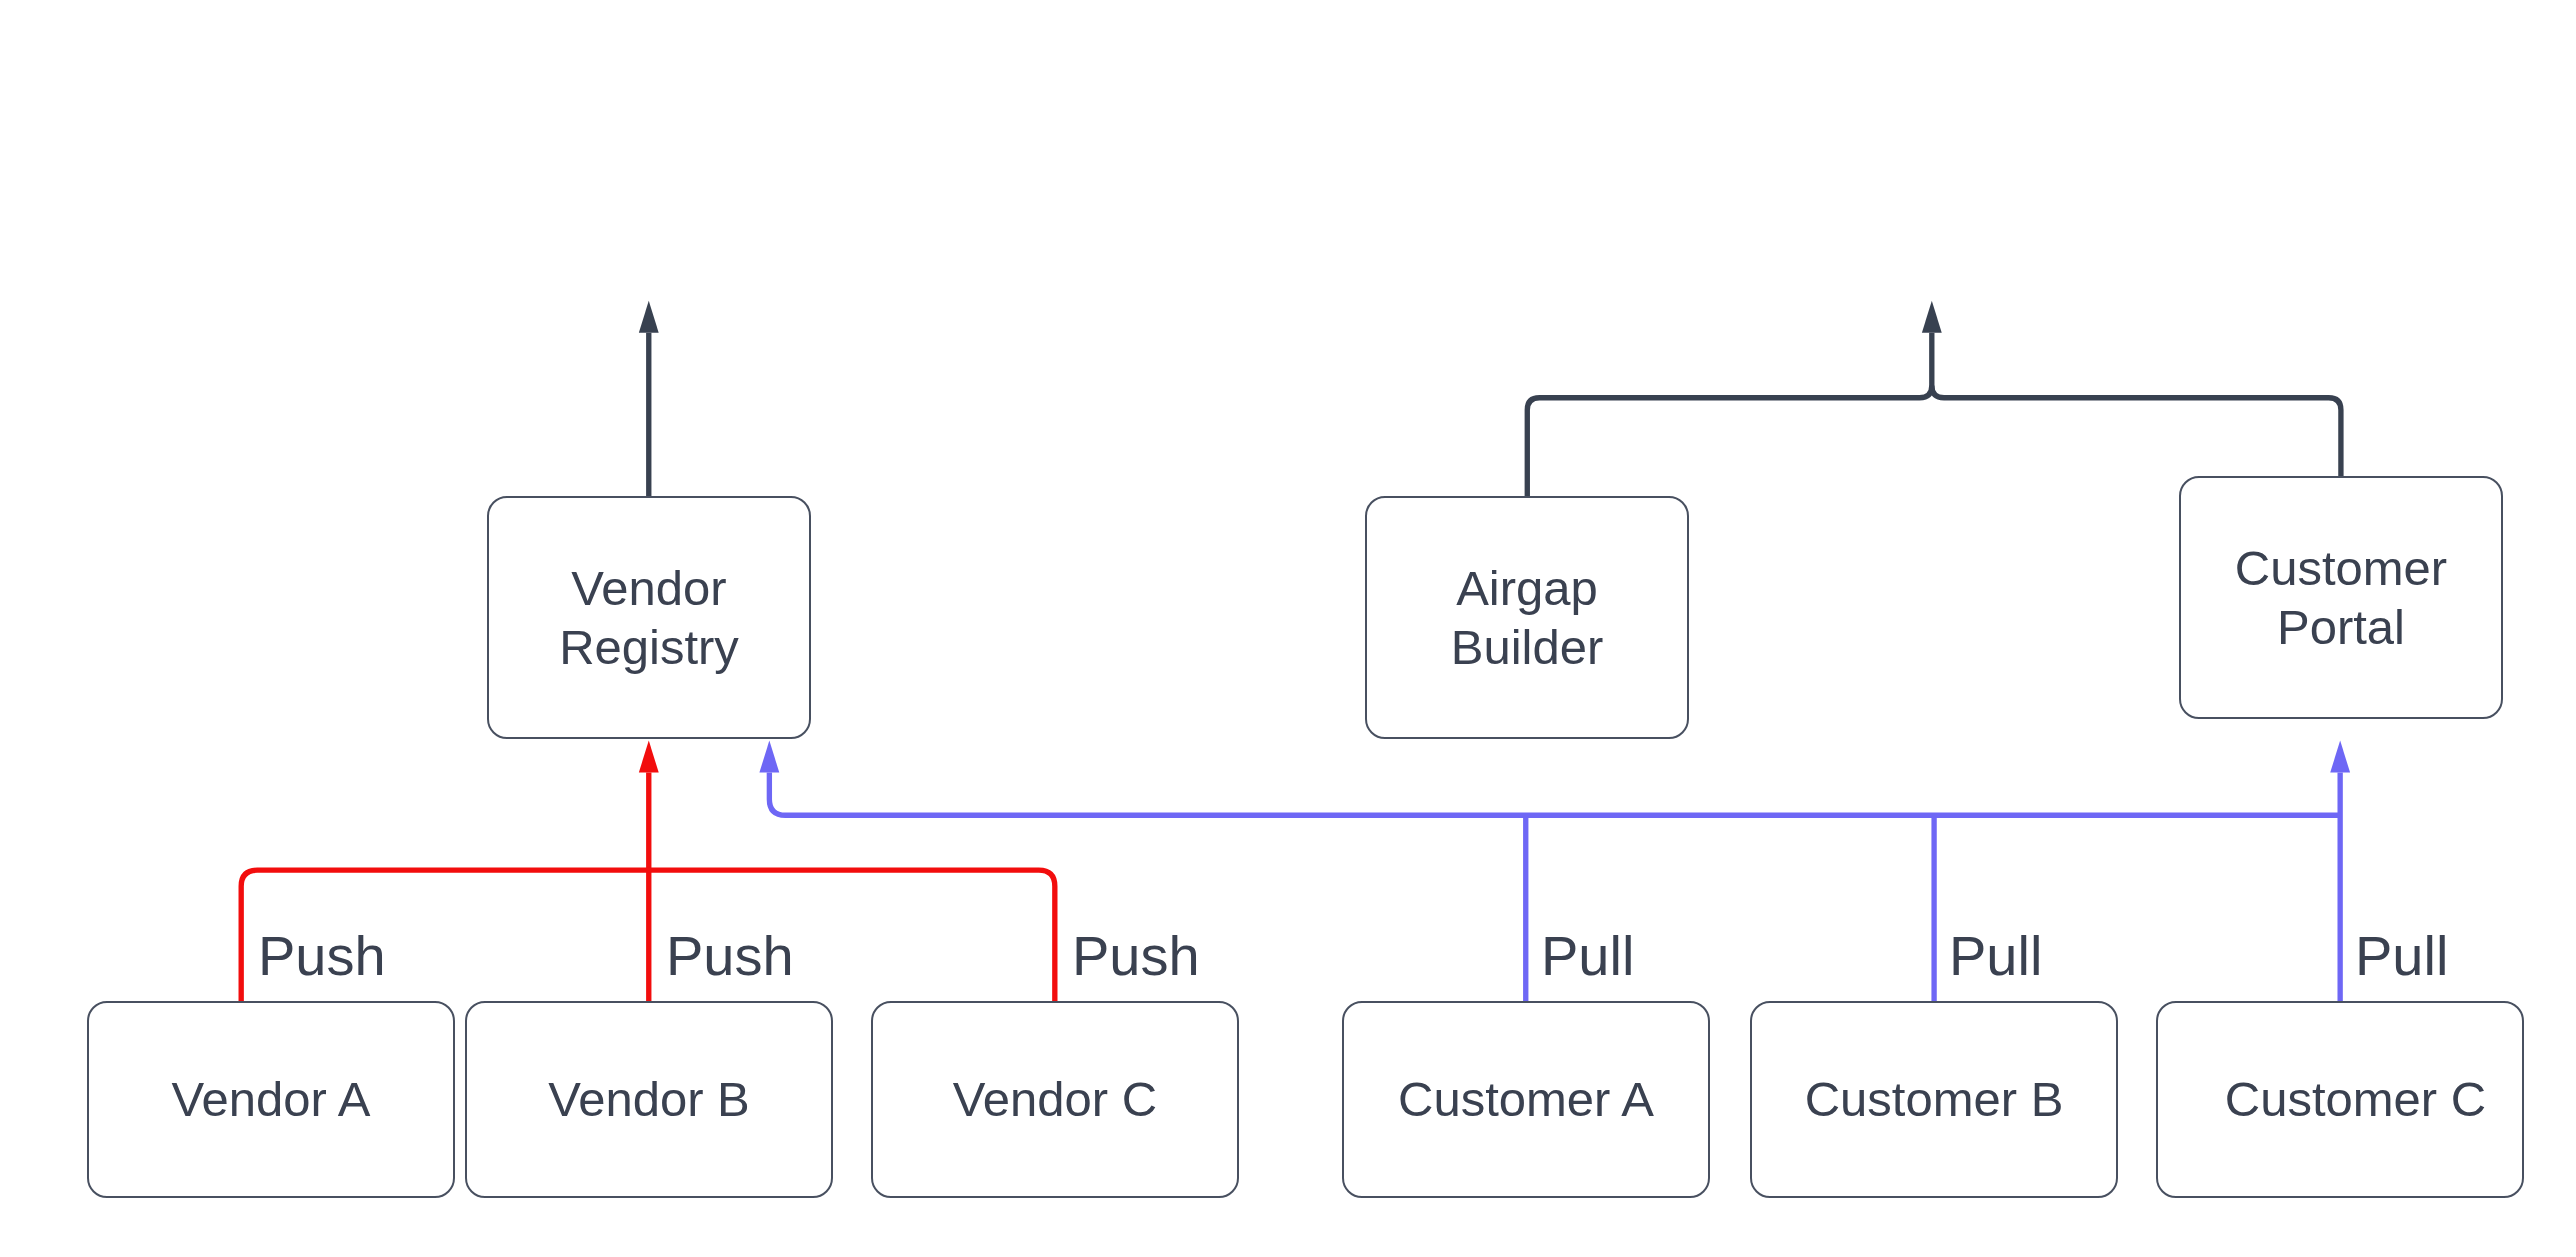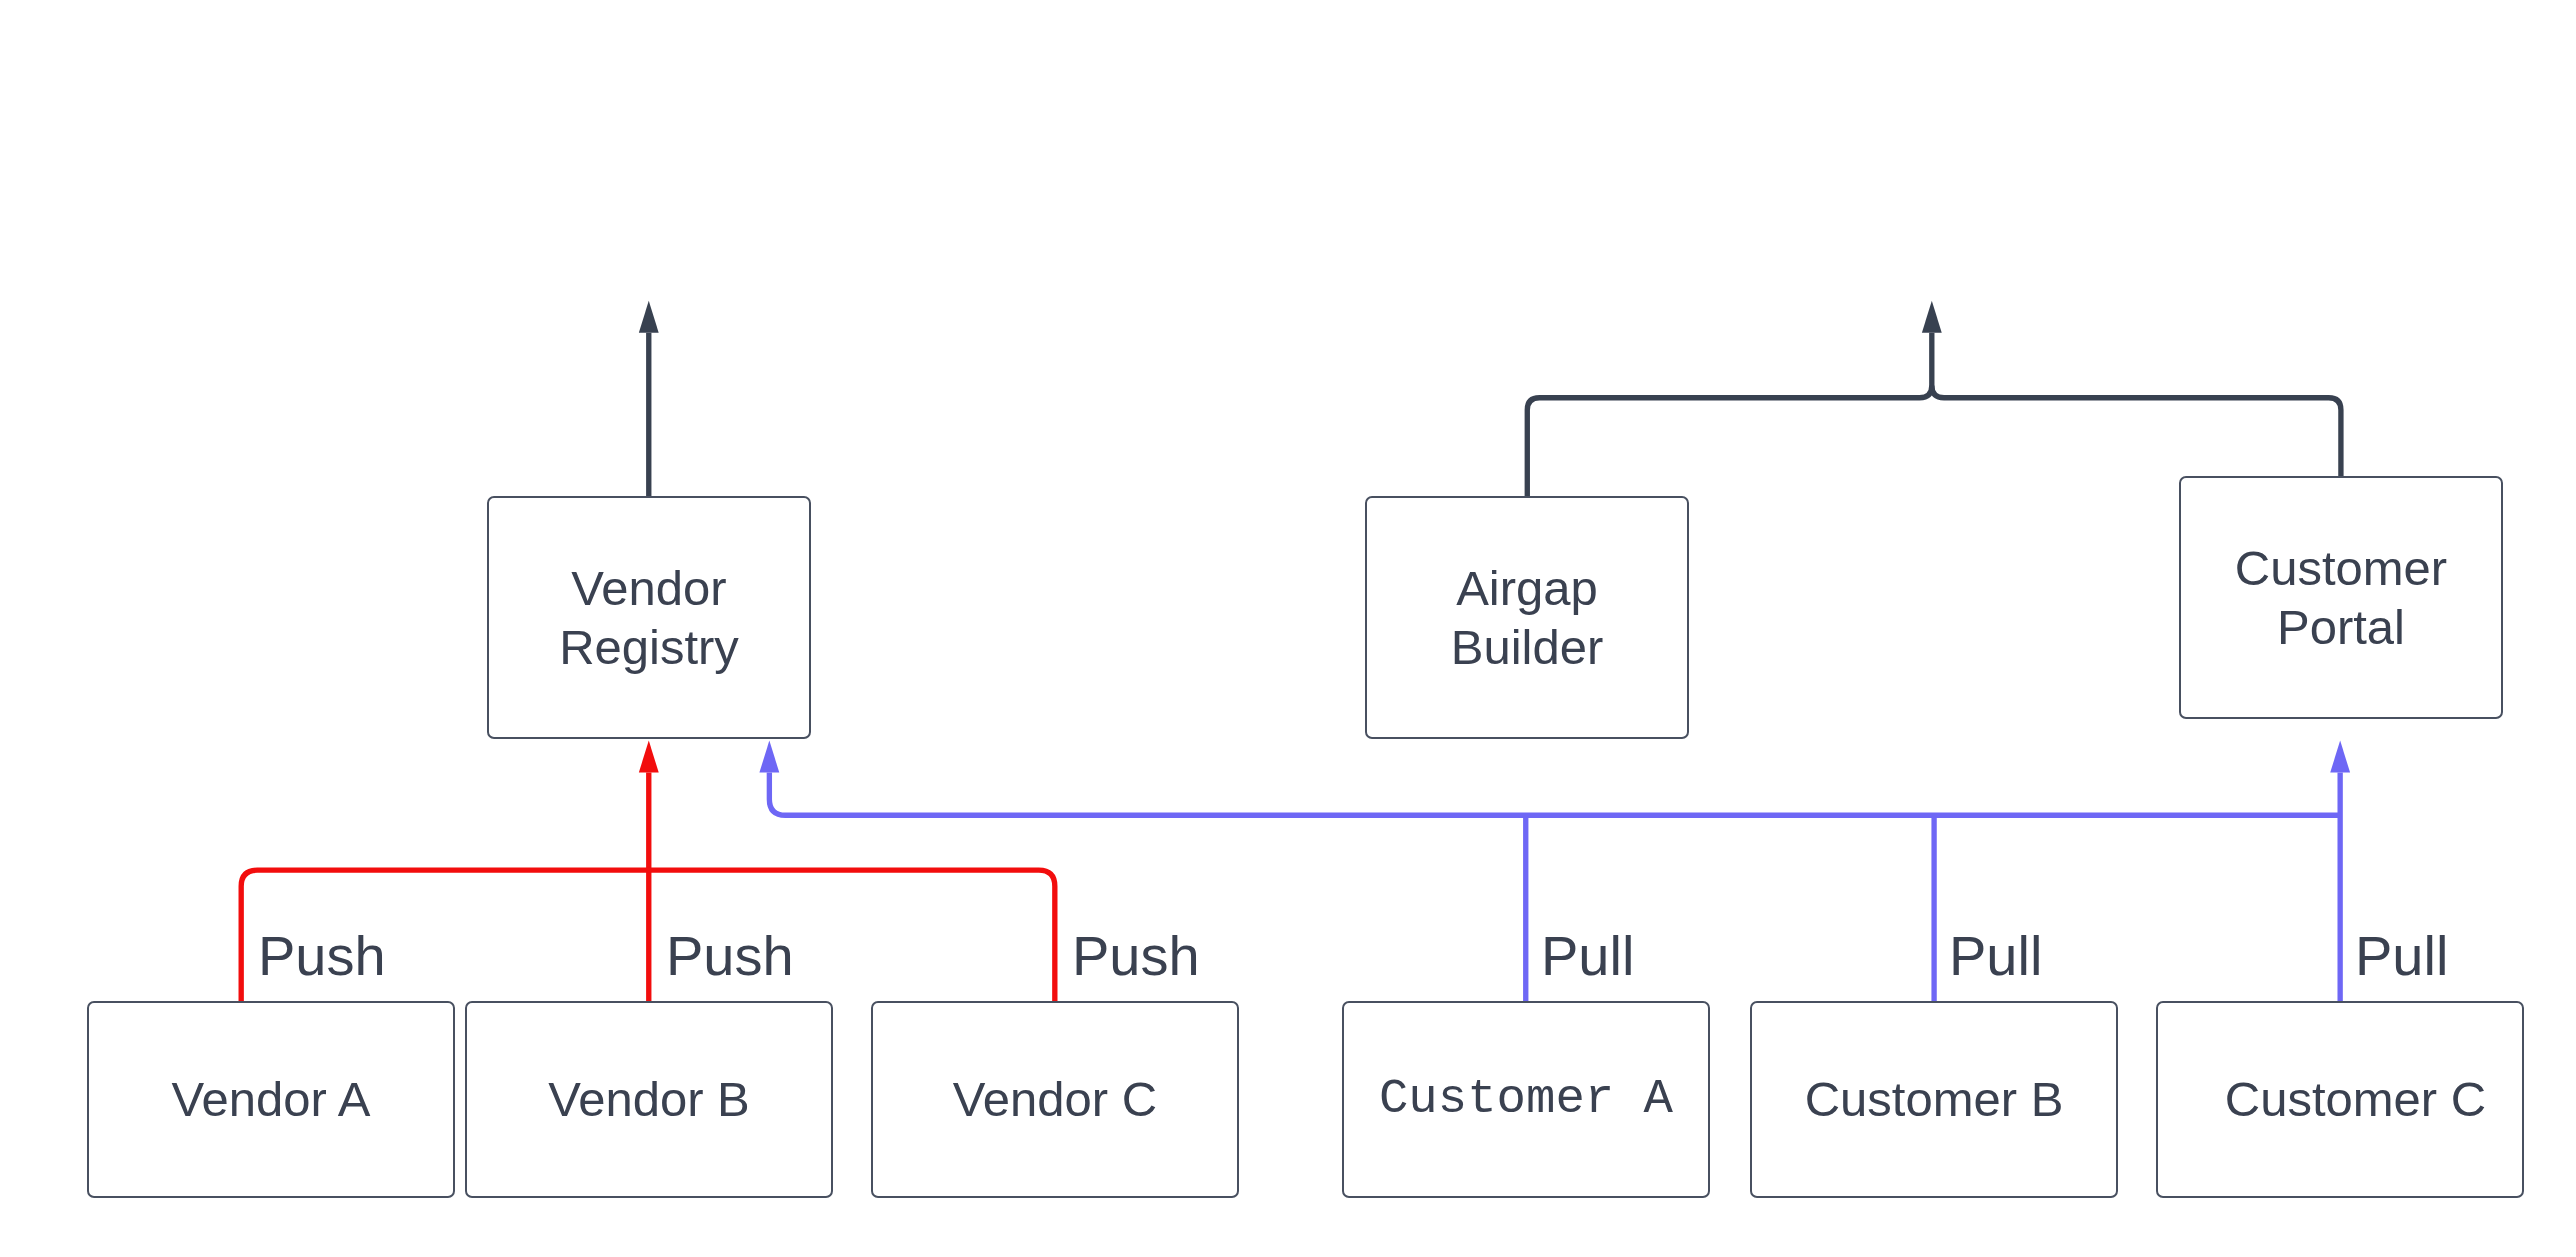--- a/index.html
+++ b/index.html
@@ -24,21 +24,21 @@
     align-items: center;
     justify-content: center;
     text-align: center;
     color: #3a4150;
     font-size: 49px;
     line-height: 1.2;
   }
   .box {
     background: #ffffff;
     border: 2.3px solid #485060;
-    border-radius: 7px;
+    border-radius: 20px;
   }
   .mid-box  { width: 324px; height: 243px; padding: 0 21.4px; }
   .leaf-box { width: 368px; height: 197px; }
   .cylinder { background: transparent; border: none; }
   .cylinder svg { position: absolute; left: 0; top: 0; width: 100%; height: 100%; }
   .cyl-label {
     position: relative;
     width: 100%;
     text-align: center;
     line-height: 1.2;
@@ -103,21 +103,21 @@
   <div class="node box leaf-box" style="left:73px; top:1001px;margin-left:14px;">
     <span>Vendor A</span>
   </div>
   <div class="node box leaf-box" style="left:465px; top:1001px;">
     <span>Vendor B</span>
   </div>
   <div class="node box leaf-box" style="left:871px; top:1001px;">
     <span>Vendor C</span>
   </div>
 
-  <div class="node box leaf-box" style="left:1342px; top:1001px;font-family:Liberation Mono, monospace;">
+  <div class="node box leaf-box" style="left:1342px; top:1001px;">
     <span>Customer A</span>
   </div>
   <div class="node box leaf-box" style="left:1750px; top:1001px;">
     <span>Customer B</span>
   </div>
   <div class="node box leaf-box" style="left:2156px; top:1001px;padding-left:31px;">
     <span>Customer C</span>
   </div>
 
   <div class="edge-label" style="left:258px;  top:928px;">Push</div>

